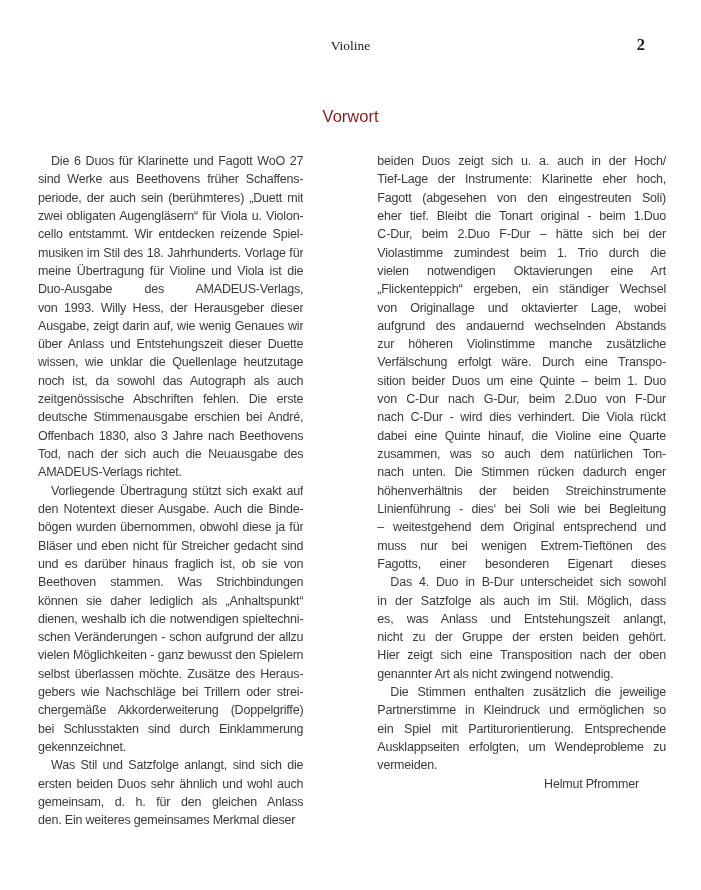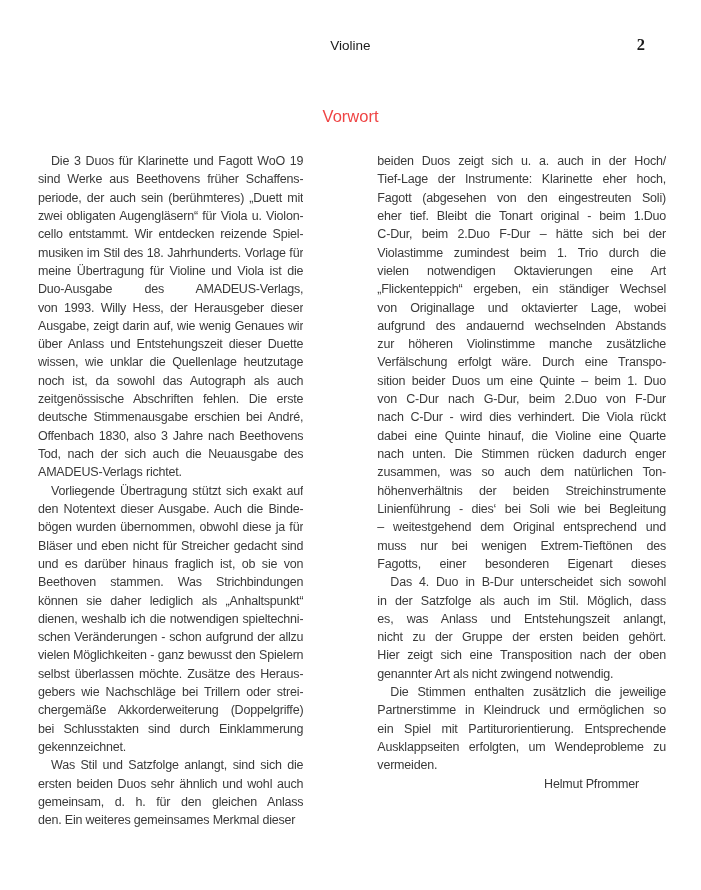--- a/index.html
+++ b/index.html
@@ -15,41 +15,41 @@
     font-family: "Liberation Sans", "DejaVu Sans", sans-serif;
     color: #333333;
     overflow: hidden;
   }
   .running-title {
     position: absolute;
     top: 38px;
     left: 0;
     width: 100%;
     text-align: center;
-    font-family: Liberation Sans, sans-serif;
+    font-family: Liberation Serif, serif;
     font-size: 13.5px;
     color: #1a1a1a;
   }
   .page-number {
     position: absolute;
     top: 35px;
     right: 56px;
     font-family: "Liberation Serif", "DejaVu Serif", serif;
     font-size: 16.5px;
     font-weight: bold;
     color: #1a1a1a;
   }
   .section-title {
     position: absolute;
     top: 107px;
     left: 0;
     width: 100%;
     text-align: center;
     font-size: 16.5px;
-    color: #ef4444;
+    color: #7f1d1d;
   }
   .content {
     position: absolute;
     left: 38px;
     top: 152px;
     width: 628px;
     display: flex;
   }
   .col {
     overflow: hidden;
@@ -80,21 +80,21 @@
 </head>
 <body>
 
 <div class="page">
   <div class="running-title">Violine</div>
   <div class="page-number">2</div>
   <div class="section-title">Vorwort</div>
   <div class="content">
     <div class="col col-left">
         <div class="paragraph">
-          <div class="line justify indent">Die 3 Duos für Klarinette und Fagott WoO 19</div>
+          <div class="line justify indent">Die 6 Duos für Klarinette und Fagott WoO 27</div>
           <div class="line justify">sind Werke aus Beethovens früher Schaffens-</div>
           <div class="line justify">periode, der auch sein (berühmteres) „Duett mit</div>
           <div class="line justify">zwei obligaten Augengläsern“ für Viola u. Violon-</div>
           <div class="line justify">cello entstammt. Wir entdecken reizende Spiel-</div>
           <div class="line justify">musiken im Stil des 18. Jahrhunderts. Vorlage für</div>
           <div class="line justify">meine Übertragung für Violine und Viola ist die</div>
           <div class="line justify">Duo-Ausgabe des AMADEUS-Verlags, Winterthur</div>
           <div class="line justify">von 1993. Willy Hess, der Herausgeber dieser</div>
           <div class="line justify">Ausgabe, zeigt darin auf, wie wenig Genaues wir</div>
           <div class="line justify">über Anlass und Entstehungszeit dieser Duette</div>
@@ -141,22 +141,22 @@
           <div class="line justify">vielen notwendigen Oktavierungen eine Art</div>
           <div class="line justify">„Flickenteppich“ ergeben, ein ständiger Wechsel</div>
           <div class="line justify">von Originallage und oktavierter Lage, wobei</div>
           <div class="line justify">aufgrund des andauernd wechselnden Abstands</div>
           <div class="line justify">zur höheren Violinstimme manche zusätzliche</div>
           <div class="line justify">Verfälschung erfolgt wäre. Durch eine Transpo-</div>
           <div class="line justify">sition beider Duos um eine Quinte – beim 1. Duo</div>
           <div class="line justify">von C-Dur nach G-Dur, beim 2.Duo von F-Dur</div>
           <div class="line justify">nach C-Dur - wird dies verhindert. Die Viola rückt</div>
           <div class="line justify">dabei eine Quinte hinauf, die Violine eine Quarte</div>
+          <div class="line justify">zusammen, was so auch dem natürlichen Ton-</div>
           <div class="line justify">nach unten. Die Stimmen rücken dadurch enger</div>
-          <div class="line justify">zusammen, was so auch dem natürlichen Ton-</div>
           <div class="line justify">höhenverhältnis der beiden Streichinstrumente</div>
           <div class="line justify">Linienführung - dies‘ bei Soli wie bei Begleitung</div>
           <div class="line justify">– weitestgehend dem Original entsprechend und</div>
           <div class="line justify">muss nur bei wenigen Extrem-Tieftönen des</div>
           <div class="line justify">Fagotts, einer besonderen Eigenart dieses</div>
         </div>
         <div class="paragraph">
           <div class="line justify indent">Das 4. Duo in B-Dur unterscheidet sich sowohl</div>
           <div class="line justify">in der Satzfolge als auch im Stil. Möglich, dass</div>
           <div class="line justify">es, was Anlass und Entstehungszeit anlangt,</div>

